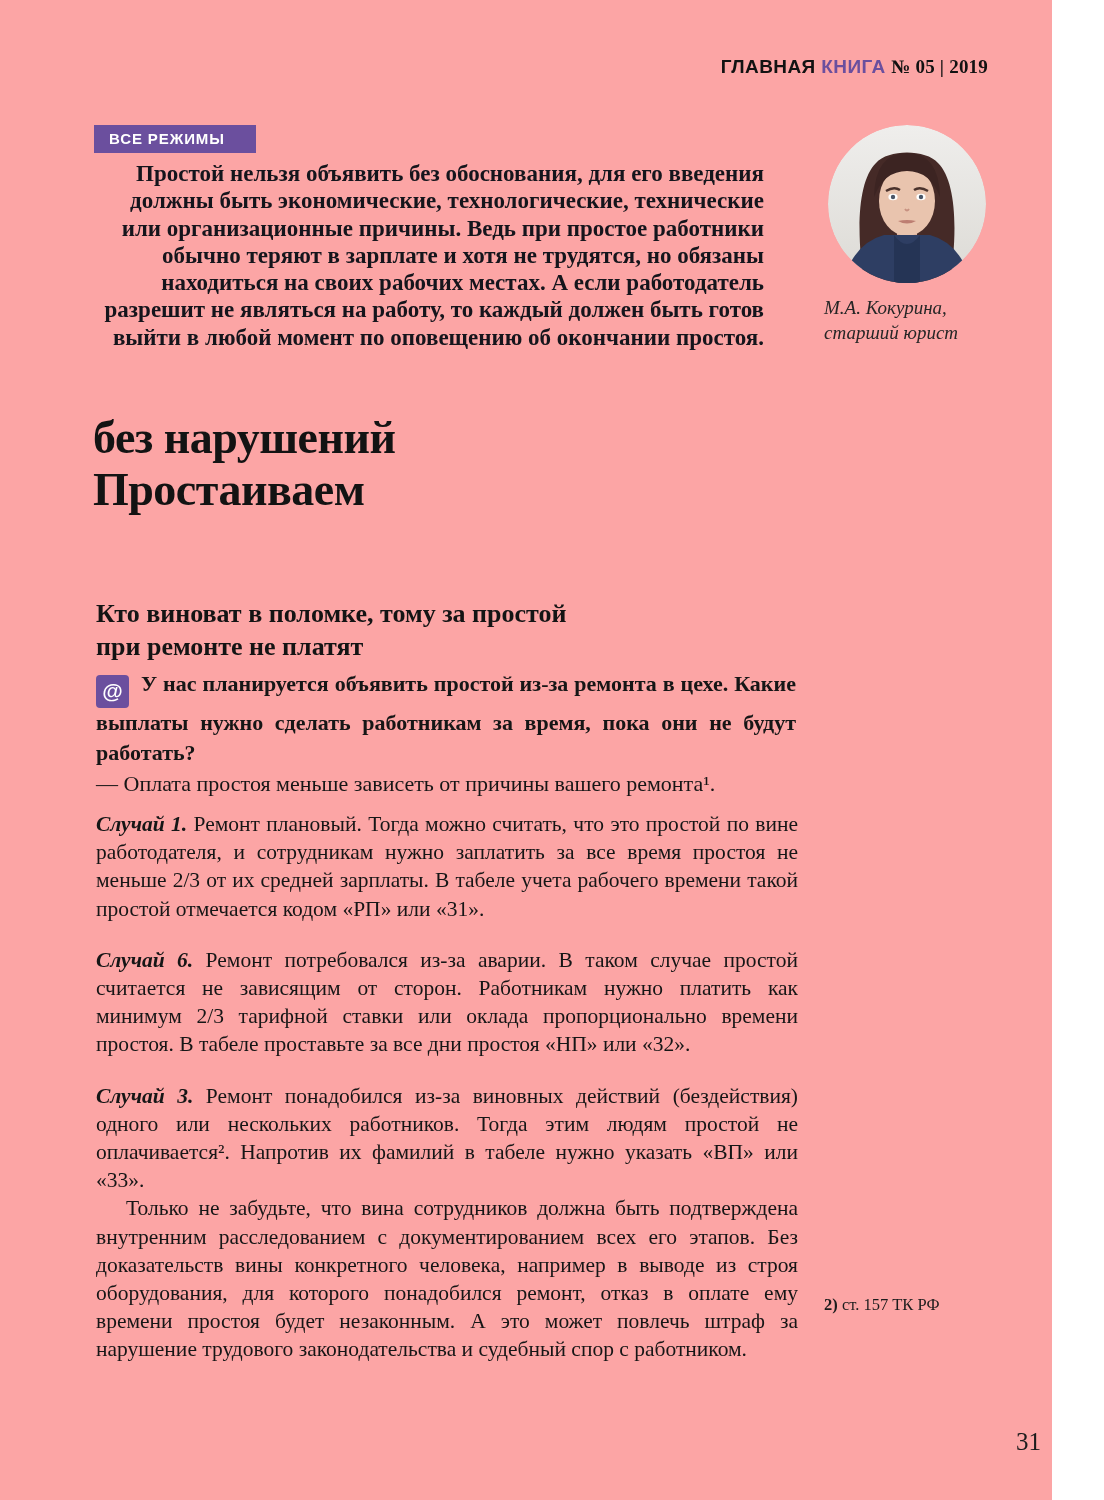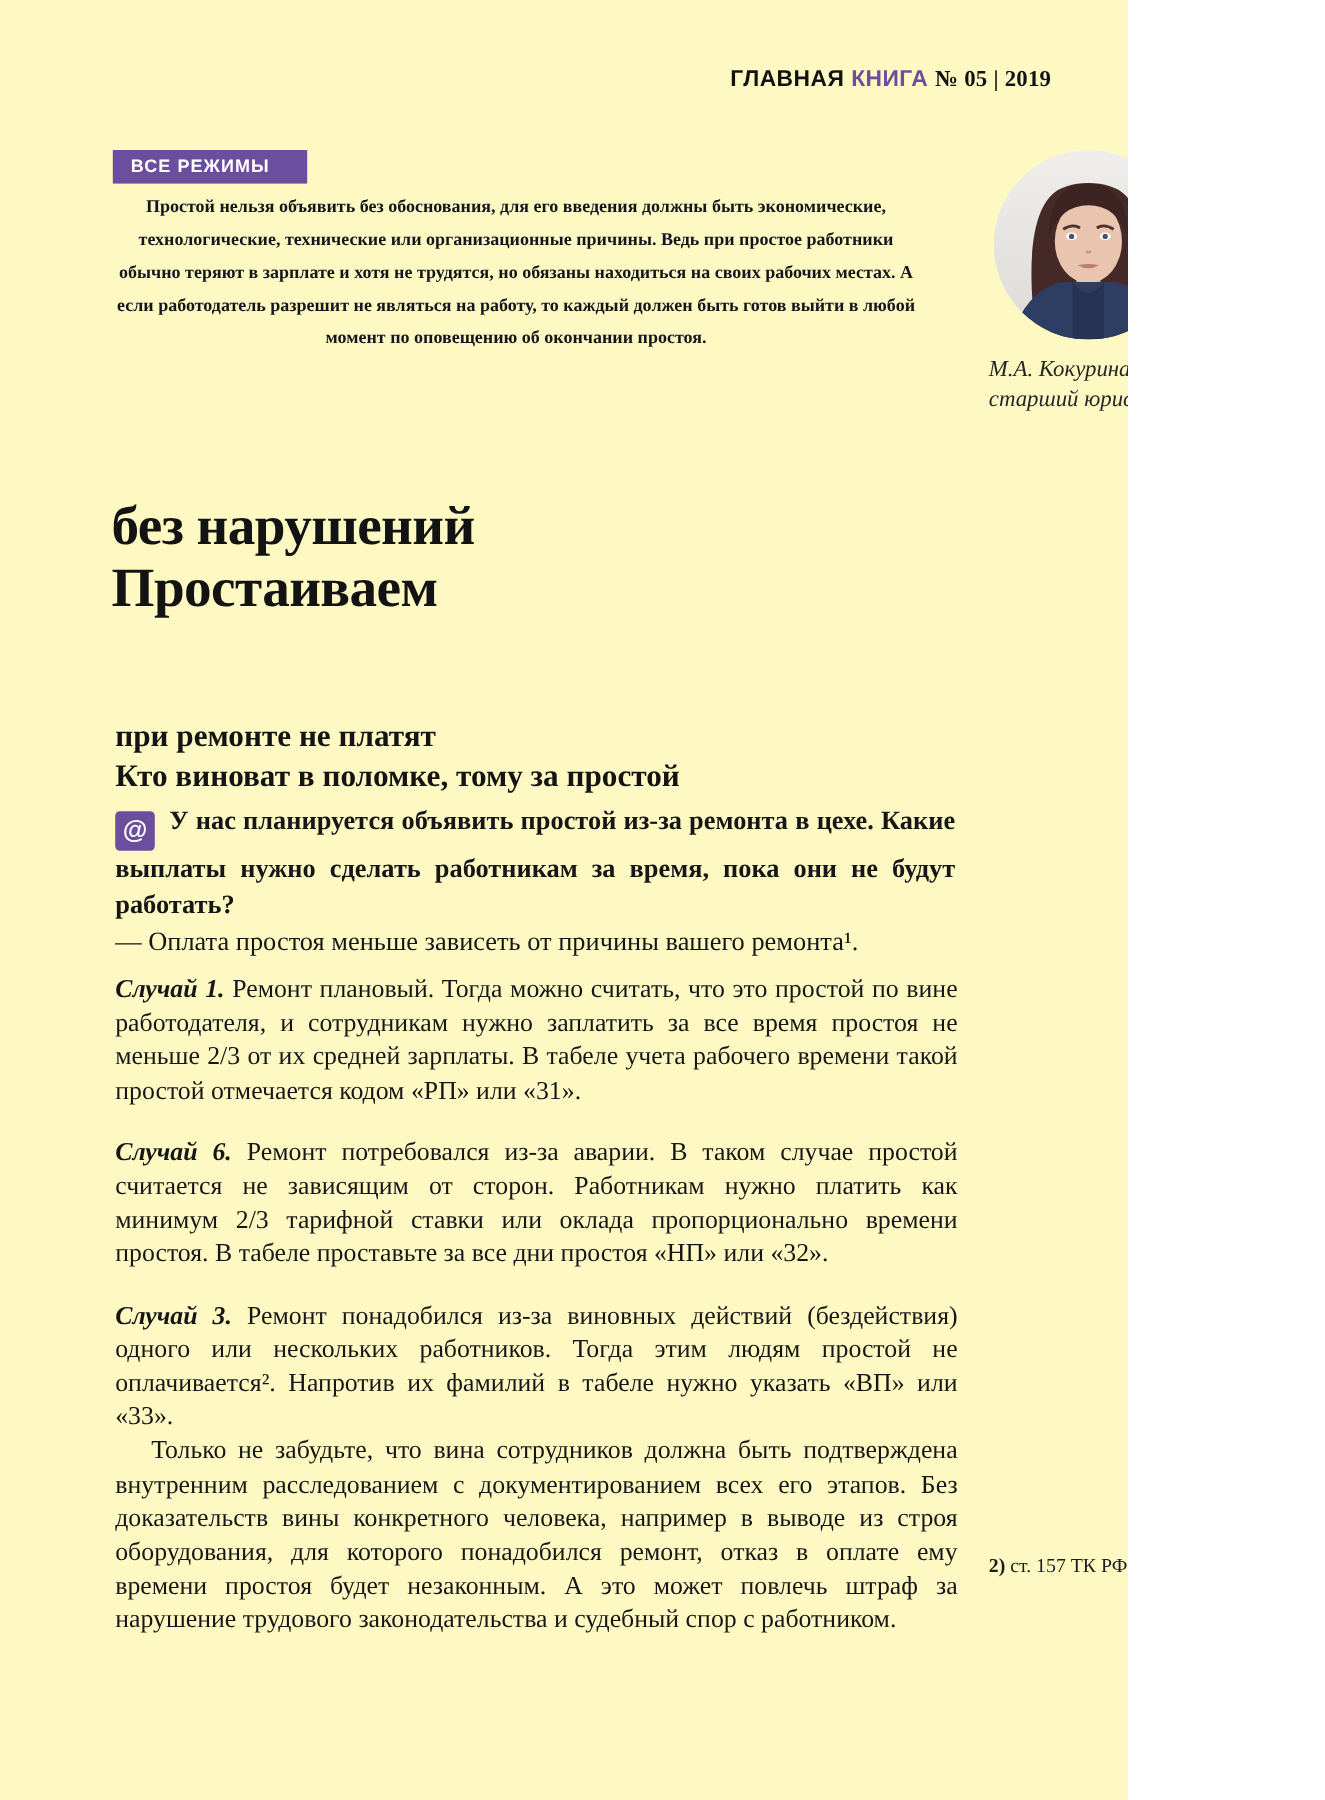--- a/index.html
+++ b/index.html
@@ -1,25 +1,25 @@
 <!DOCTYPE html>
 <html><head>
 <meta charset="utf-8">
 <style>
   html, body { margin: 0; padding: 0; background: #ffffff; }
   body { width: 1104px; height: 1500px; position: relative; font-family: "Liberation Serif", serif; color: #1b1b1b; }
-  .page { position: relative; width: 940px; height: 1500px; background: #fef9c3; overflow: hidden; }
+  .page { position: relative; width: 1052px; height: 1500px; background: #fca5a5; overflow: hidden; }
 
   .journal-header { position: absolute; top: 56px; right: 64px; font-family: "Liberation Sans", sans-serif; font-weight: bold; font-size: 19px; letter-spacing: 0.4px; color: #121212; white-space: nowrap; }
   .journal-header .brand-purple { color: #6b4f9e; }
   .journal-header .issue { font-family: "Liberation Serif", serif; font-weight: bold; letter-spacing: 0.2px; }
 
   .badge { position: absolute; left: 94px; top: 125px; background: #6b4f9e; color: #ffffff; font-family: "Liberation Sans", sans-serif; font-weight: bold; font-size: 15px; letter-spacing: 0.9px; padding: 5px 31px 6px 15px; }
 
-  .lead { position: absolute; left: 96px; top: 160px; width: 668px; font-weight: bold; font-size: 15px; line-height: 27.3px; color: #15151c; text-align: center; }
+  .lead { position: absolute; left: 96px; top: 160px; width: 668px; font-weight: bold; font-size: 23px; line-height: 27.3px; color: #15151c; text-align: right; }
 
   .photo { position: absolute; left: 828px; top: 125px; width: 158px; height: 158px; border-radius: 50%; overflow: hidden; }
   .photo svg { display: block; }
 
   .author-caption { position: absolute; left: 824px; top: 296px; width: 200px; font-style: italic; font-size: 19px; line-height: 24.5px; color: #262626; }
 
   .title { position: absolute; left: 93px; top: 412px; font-weight: bold; font-size: 46px; line-height: 52px; color: #131313; letter-spacing: -0.5px; }
 
   .section-heading { position: absolute; left: 96px; top: 597px; font-weight: bold; font-size: 26px; line-height: 33px; color: #141414; }
 
@@ -84,22 +84,22 @@
     <div>М.А. Кокурина,</div>
     <div>старший юрист</div>
   </div>
 
   <div class="title">
     <div>без нарушений</div>
     <div>Простаиваем</div>
   </div>
 
   <div class="section-heading">
+    <div>Кто виноват в поломке, тому за простой</div>
     <div>при ремонте не платят</div>
-    <div>Кто виноват в поломке, тому за простой</div>
   </div>
 
   <div class="qa">
     <p class="question"><span class="at-icon">@</span><span>У нас планируется объявить простой из-за ремонта в цехе. Какие выплаты нужно сделать работникам за время, пока они не будут работать?</span></p>
     <p class="answer">— Оплата простоя меньше зависеть от причины вашего ремонта¹.</p>
   </div>
 
   <div class="cases">
     <p class="case-p"><span class="case-label">Случай 1.</span><span> Ремонт плановый. Тогда можно считать, что это простой по вине работодателя, и сотрудникам нужно заплатить за все время простоя не меньше 2/3 от их средней зарплаты. В табеле учета рабочего времени такой простой отмечается кодом «РП» или «31».</span></p>
     <p class="case-p"><span class="case-label">Случай 6.</span><span> Ремонт потребовался из-за аварии. В таком случае простой считается не зависящим от сторон. Работникам нужно платить как минимум 2/3 тарифной ставки или оклада пропорционально времени простоя. В табеле проставьте за все дни простоя «НП» или «32».</span></p>

